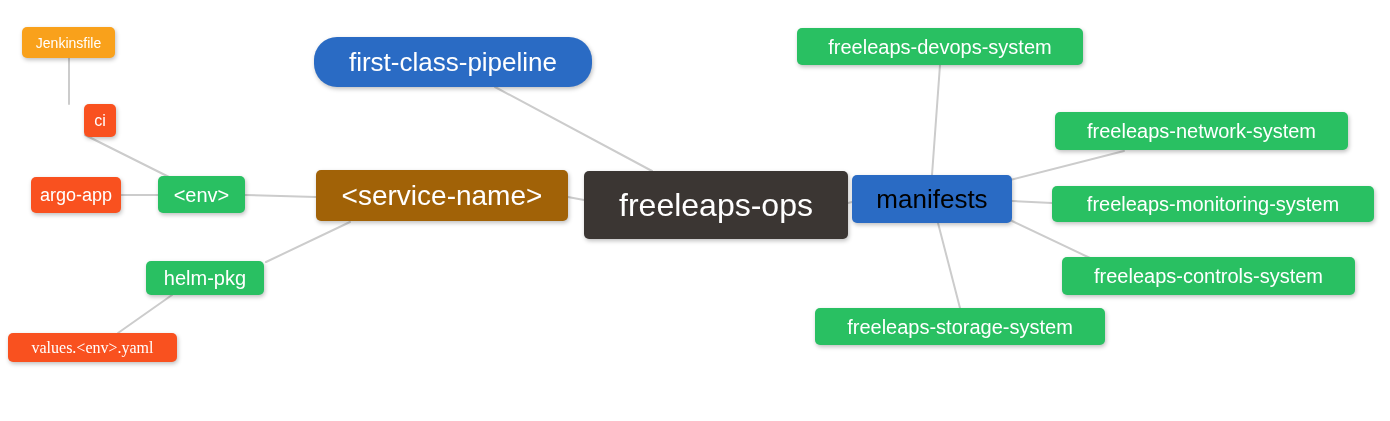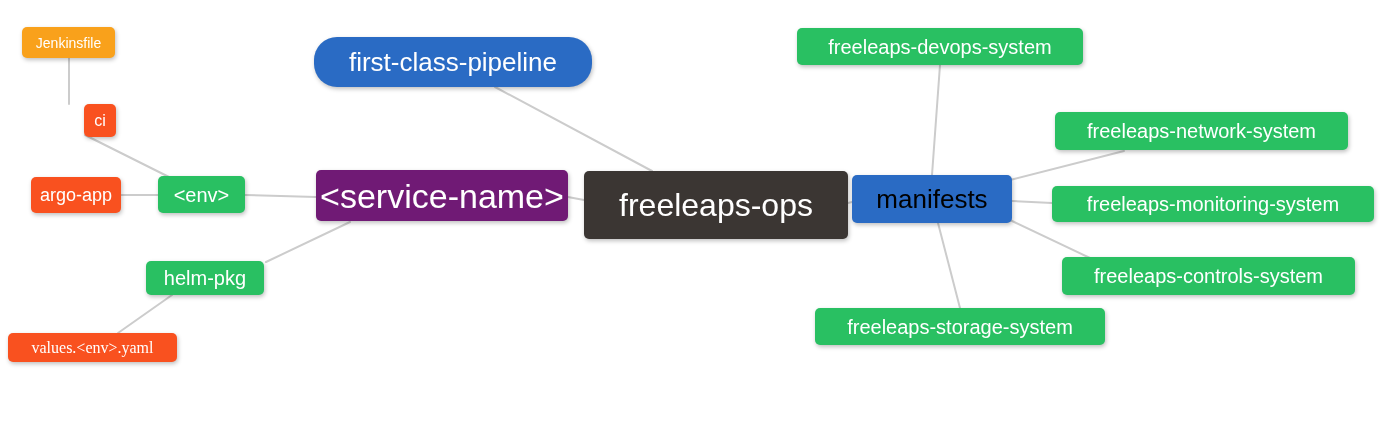--- a/index.html
+++ b/index.html
@@ -59,21 +59,21 @@
       <line x1="938" y1="223" x2="960" y2="308" stroke="#cccccc" stroke-width="2" stroke-linecap="round"></line>
     </svg>
 
 <div class="node" style="left: 22px; top: 27px; width: 93px; height: 31px; font-size: 14px; background: rgb(249, 161, 27); color: rgb(255, 255, 255);">Jenkinsfile</div>
     <div class="node" style="left: 53px; top: 104px; width: 32px; height: 33px; font-size: 16px; background: rgb(249, 81, 31); color: rgb(255, 255, 255); margin-left: 31px;">ci</div>
     <div class="node" style="left: 31px; top: 177px; width: 90px; height: 36px; font-size: 18px; background: rgb(249, 81, 31); color: rgb(255, 255, 255);">argo-app</div>
     <div class="node" style="left: 158px; top: 176px; width: 87px; height: 37px; font-size: 20px; background: rgb(41, 192, 98); color: rgb(255, 255, 255);">&lt;env&gt;</div>
     <div class="node" style="left: 146px; top: 261px; width: 118px; height: 34px; font-size: 20px; background: rgb(41, 192, 98); color: rgb(255, 255, 255);">helm-pkg</div>
     <div class="node" style="left: 8px; top: 333px; width: 169px; height: 29px; font-size: 16px; background: rgb(249, 81, 31); color: rgb(255, 255, 255); font-family: Liberation Serif, serif;">values.&lt;env&gt;.yaml</div>
     <div class="node" style="left: 314px; top: 37px; width: 278px; height: 50px; font-size: 26px; background: rgb(42, 107, 196); color: rgb(255, 255, 255); border-radius: 23px;">first-class-pipeline</div>
-    <div class="node" style="left: 316px; top: 170px; width: 252px; height: 51px; font-size: 34px; background: #701a75; color: rgb(255, 255, 255);">&lt;service-name&gt;</div>
+    <div class="node" style="left: 316px; top: 170px; width: 252px; height: 51px; font-size: 28px; background: #a16207; color: rgb(255, 255, 255);">&lt;service-name&gt;</div>
     <div class="node" style="left: 584px; top: 171px; width: 264px; height: 68px; font-size: 32px; background: rgb(59, 54, 51); color: rgb(255, 255, 255);">freeleaps-ops</div>
     <div class="node" style="left: 852px; top: 175px; width: 160px; height: 48px; font-size: 26px; background: rgb(42, 107, 196); color: #000000;">manifests</div>
     <div class="node" style="left: 797px; top: 28px; width: 286px; height: 37px; font-size: 20px; background: rgb(41, 192, 98); color: rgb(255, 255, 255);">freeleaps-devops-system</div>
     <div class="node" style="left: 1055px; top: 112px; width: 293px; height: 38px; font-size: 20px; background: rgb(41, 192, 98); color: rgb(255, 255, 255);">freeleaps-network-system</div>
     <div class="node" style="left: 1052px; top: 186px; width: 322px; height: 36px; font-size: 20px; background: rgb(41, 192, 98); color: rgb(255, 255, 255);">freeleaps-monitoring-system</div>
     <div class="node" style="left: 1062px; top: 257px; width: 293px; height: 38px; font-size: 20px; background: rgb(41, 192, 98); color: rgb(255, 255, 255); text-align: right;">freeleaps-controls-system</div>
     <div class="node" style="left: 815px; top: 308px; width: 290px; height: 37px; font-size: 20px; background: rgb(41, 192, 98); color: rgb(255, 255, 255);">freeleaps-storage-system</div>
   </div>
 
 </body></html>

